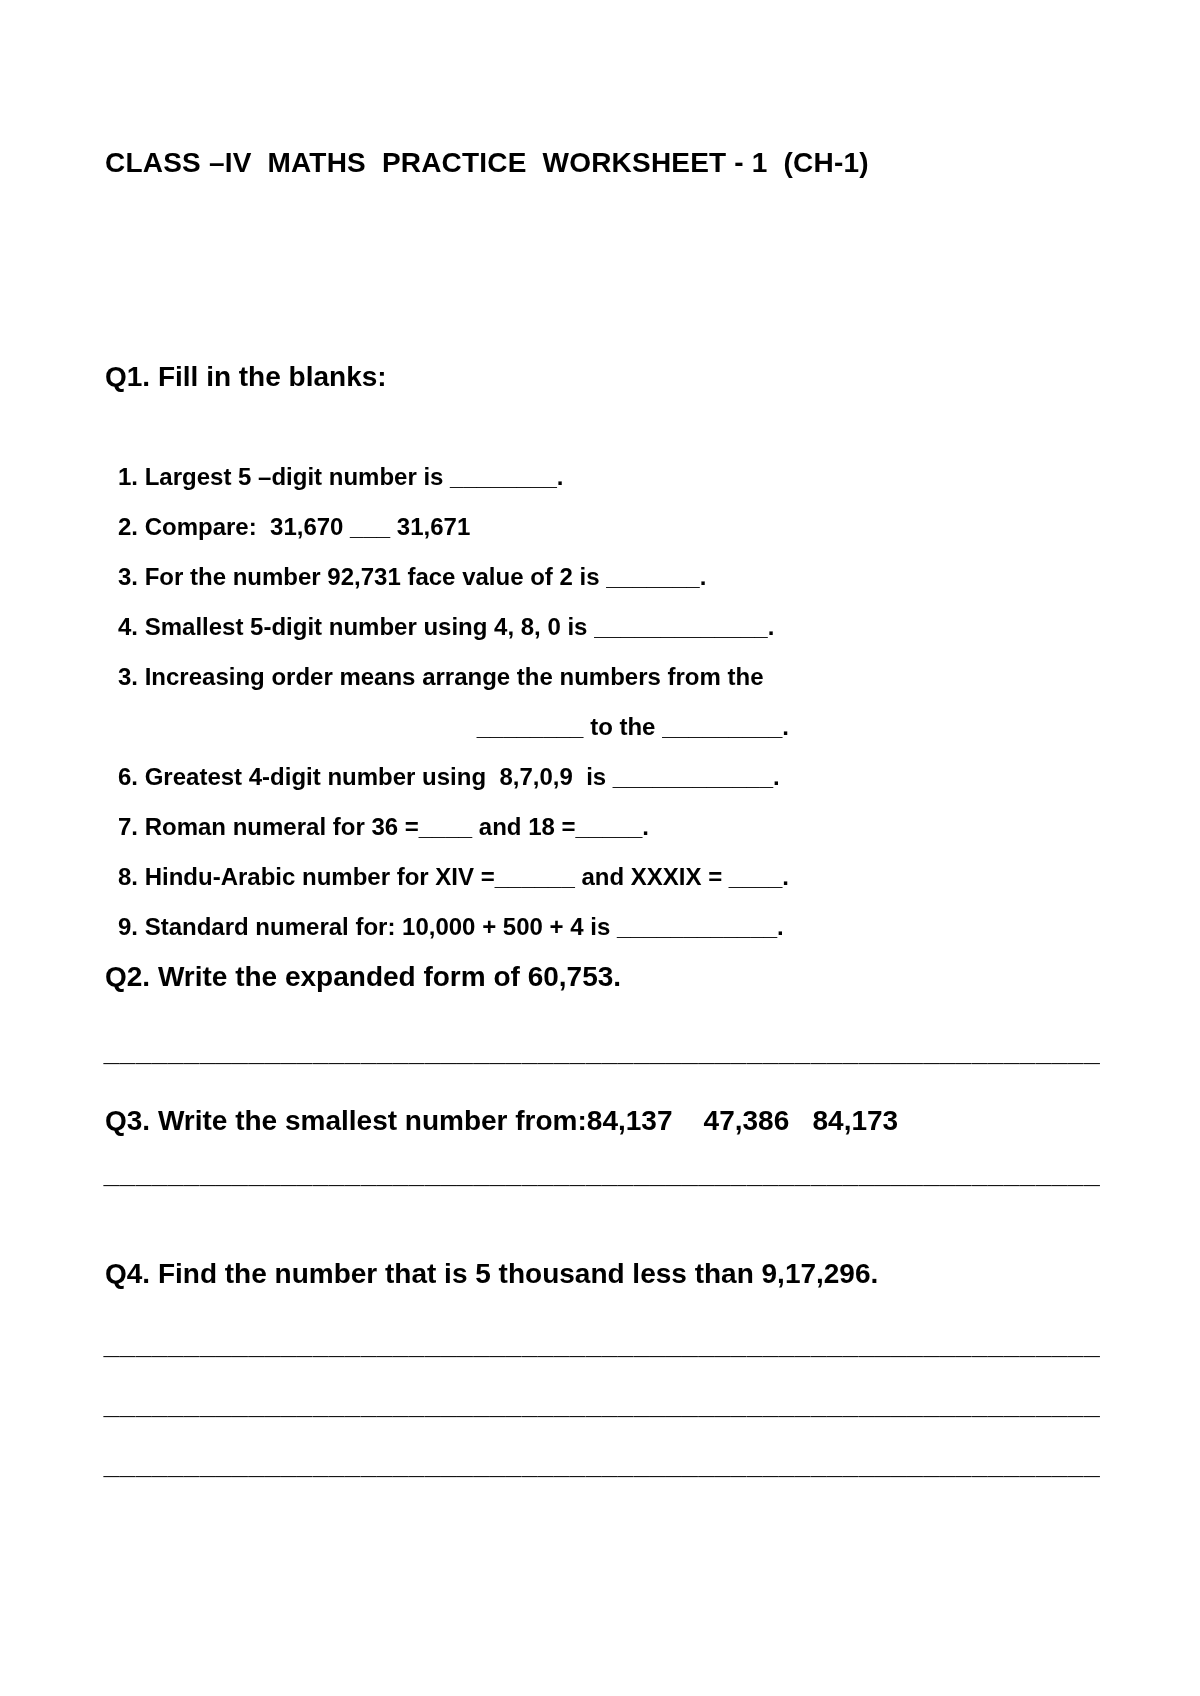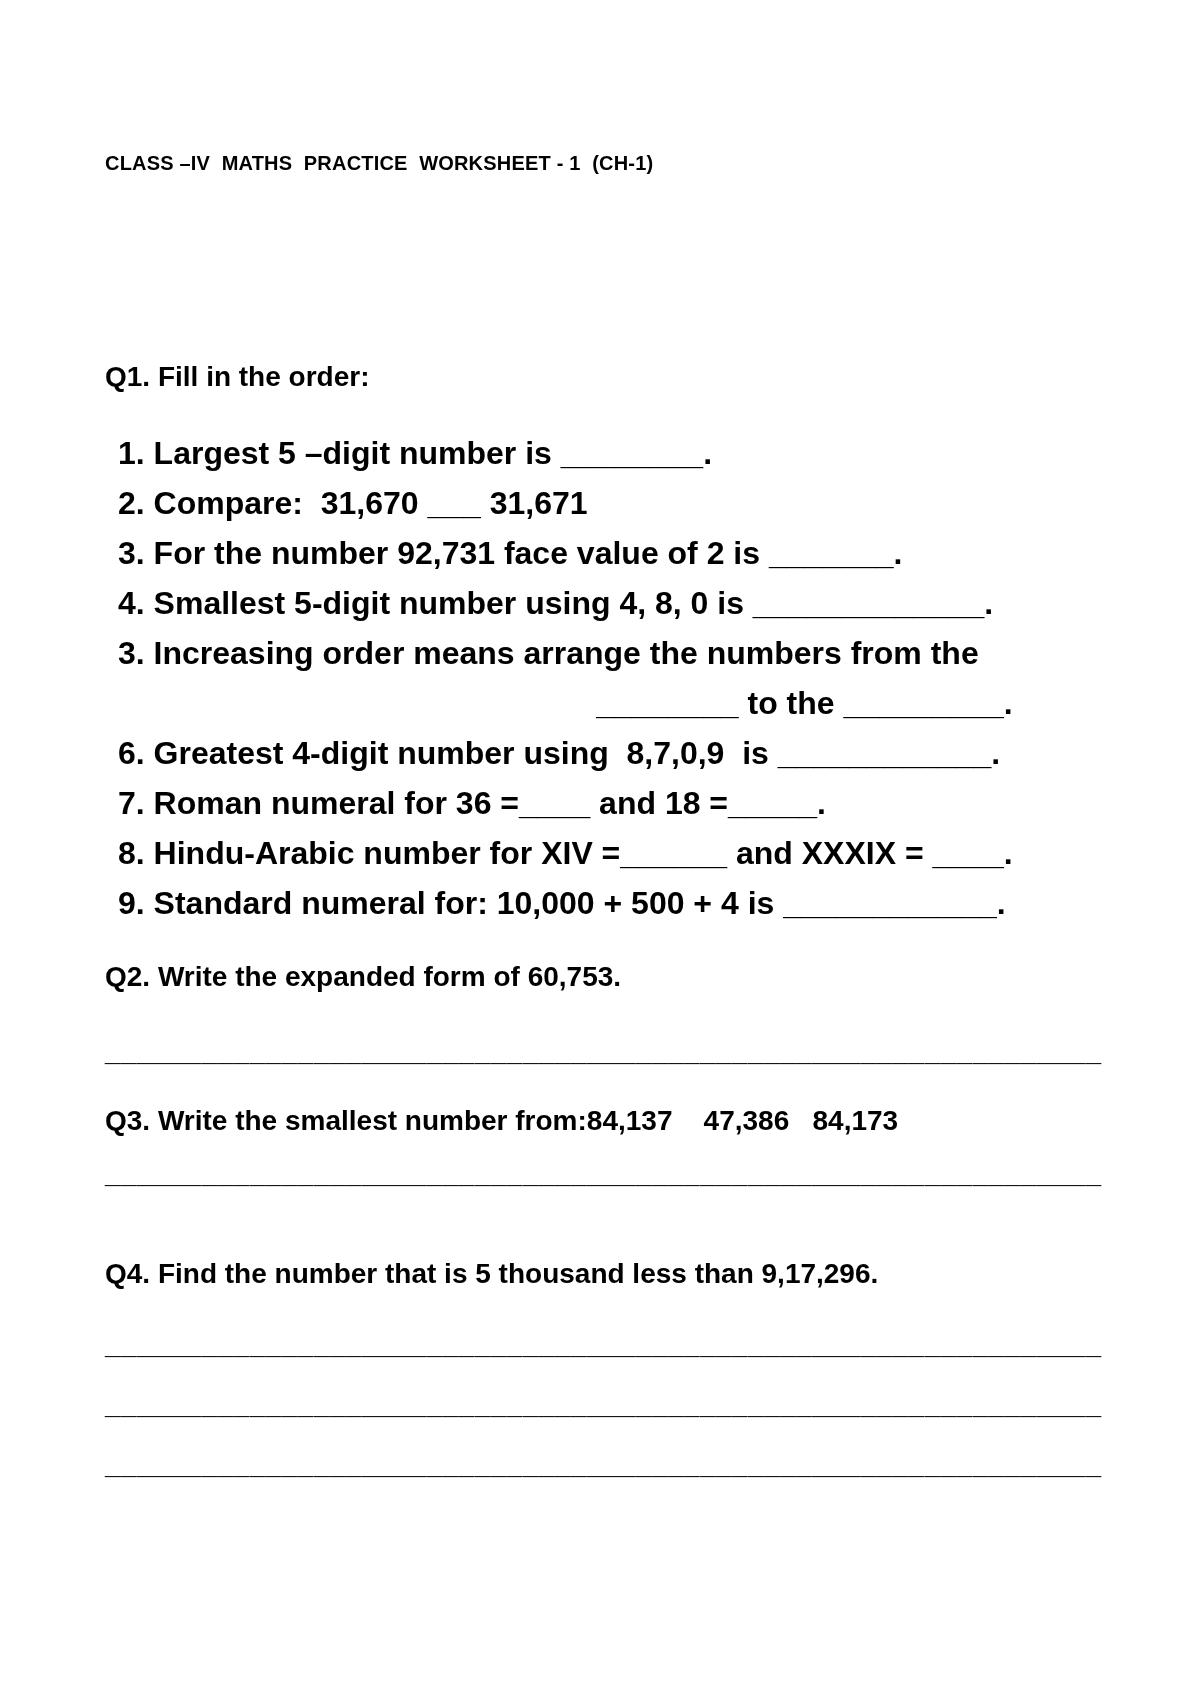--- a/index.html
+++ b/index.html
@@ -18,51 +18,52 @@
     overflow: hidden;
   }
   .line {
     position: absolute;
     left: 105px;
     font-size: 28px;
     line-height: 34px;
     white-space: pre;
   }
   .title {
-    font-size: 20px;
+    font-size: 28px;
     letter-spacing: 0.2px;
   }
   .items {
     position: absolute;
     left: 118px;
-    top: 428px;
-    font-size: 32px;
+    top: 452px;
+    font-size: 24px;
   }
   .item {
     height: 50px;
     line-height: 50px;
     white-space: pre;
   }
   .item.indent {
     padding-left: 46px;
     text-align: right;
   }
   .answer {
     letter-spacing: 0.5px;
+    font-style: italic;
   }
 </style>
 </head>
 <body>
 
 <div class="page">
 
   <div class="line title" style="top:146px">CLASS –IV  MATHS  PRACTICE  WORKSHEET - 1  (CH-1)</div>
 
 
-  <div class="line" style="top:360px">Q1. Fill in the order:</div>
+  <div class="line" style="top:360px">Q1. Fill in the blanks:</div>
 
   <div class="items">
     <div class="item">1. Largest 5 –digit number is ________.</div>
     <div class="item">2. Compare:  31,670 ___ 31,671</div>
     <div class="item">3. For the number 92,731 face value of 2 is _______.</div>
     <div class="item">4. Smallest 5-digit number using 4, 8, 0 is _____________.</div>
     <div class="item">3. Increasing order means arrange the numbers from the</div>
     <div class="item indent">________ to the _________.</div>
     <div class="item">6. Greatest 4-digit number using  8,7,0,9  is ____________.</div>
     <div class="item">7. Roman numeral for 36 =____ and 18 =_____.</div>

